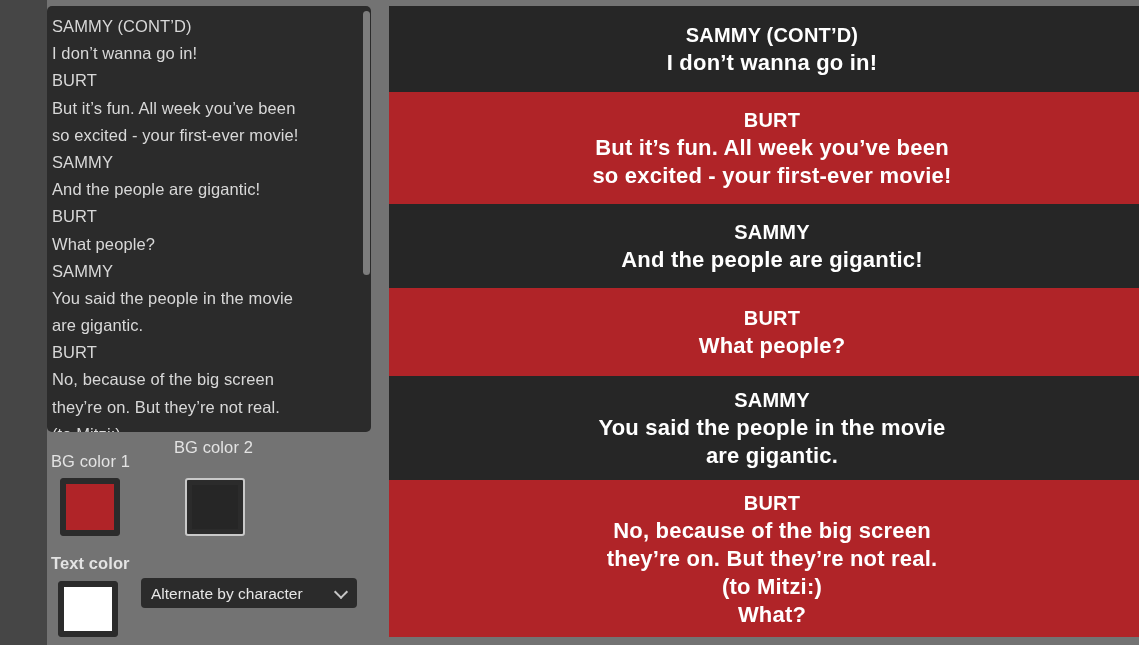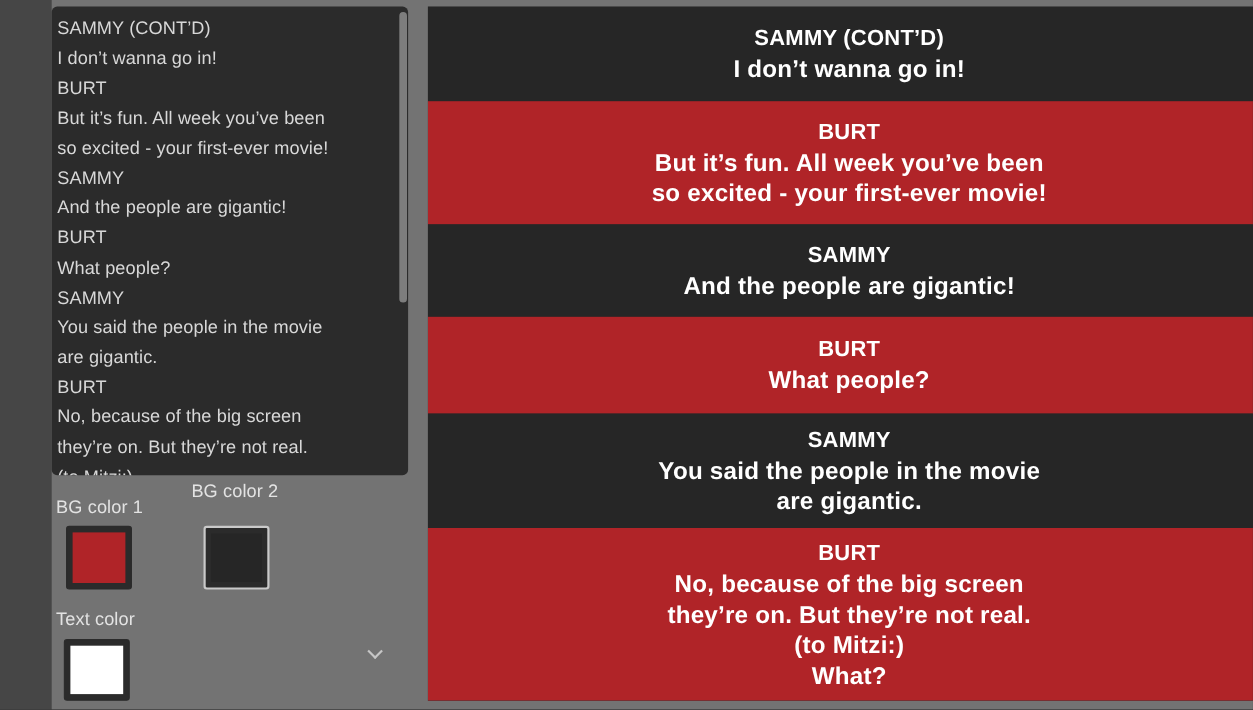--- a/index.html
+++ b/index.html
@@ -66,21 +66,21 @@
   
   .ctl-label {
     position: absolute;
     color: #e3e3e3;
     font-size: 16.5px;
     letter-spacing: 0.1px;
     text-align: center;
   }
   #lbl-bg1 { left: 4px; top: 452px; }
   #lbl-bg2 { left: 127px; top: 438px; }
-  #lbl-text { left: 4px; top: 554px; }
+  #lbl-text { left: 4px; top: 554px; font-weight: bold; }
 
   .swatch {
     position: absolute;
     width: 60px; height: 58px;
     border-radius: 3px;
     padding: 5px;
     cursor: pointer;
   }
   .swatch .fill { width: 100%; height: 100%; }
 
@@ -219,20 +219,21 @@
     <div class="swatch" id="swatch-bg1">
       <div class="fill" style="background: rgb(176, 36, 40);"></div>
     </div>
     <div class="swatch" id="swatch-bg2">
       <div class="fill" style="background: rgb(38, 38, 38);"></div>
     </div>
     <div class="swatch" id="swatch-text">
       <div class="fill" style="background: rgb(255, 255, 255);"></div>
     </div>
 
+    <select id="mode-select"><option value="Alternate by character">Alternate by character</option><option value="Alternate by line">Alternate by line</option><option value="Single color">Single color</option></select>
     <div id="select-chevron"></div>
   </div>
 
   <div id="preview-panel">
     <div id="cards-container">
         <div class="card" style="background: rgb(38, 38, 38); height: 86px;">
           <div class="speaker">SAMMY (CONT’D)</div>
           <div class="line">I don’t wanna go in!</div>
         </div>
         <div class="card" style="background: rgb(176, 36, 40); height: 112px;">

